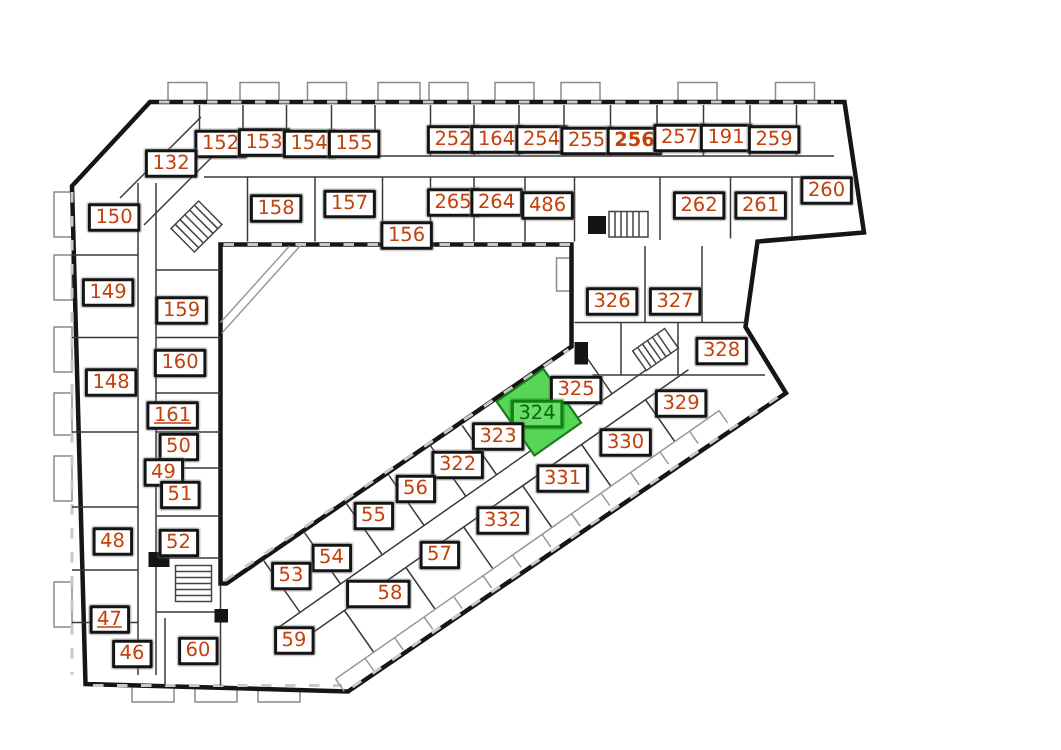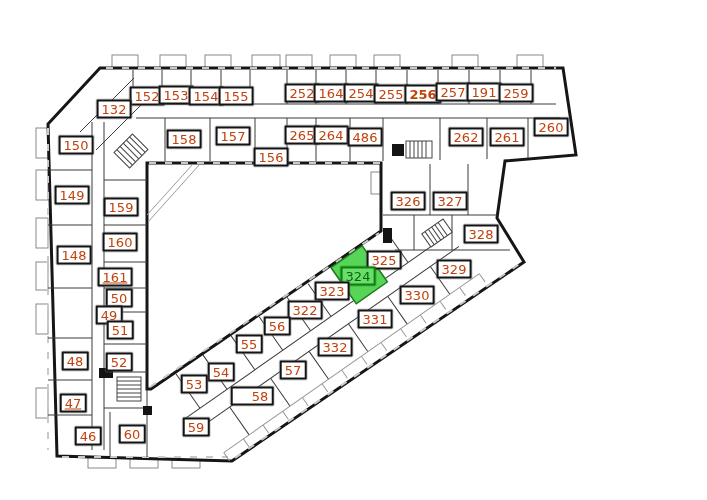--- a/index.html
+++ b/index.html
@@ -154,21 +154,21 @@
       <div class="room-label" style="left: 72px; top: 195px;">149</div>
       <div class="room-label" style="left: 121px; top: 207px;">159</div>
       <div class="room-label" style="left: 120px; top: 242px;">160</div>
       <div class="room-label" style="left: 74px; top: 255px;">148</div>
       <div class="room-label" style="left: 115px; top: 277px; text-decoration: underline;">161</div>
       <div class="room-label" style="left: 119px; top: 298px;">50</div>
       <div class="room-label" style="left: 73px; top: 315px; margin-left: 36px;">49</div>
       <div class="room-label" style="left: 120px; top: 330px;">51</div>
       <div class="room-label" style="left: 75px; top: 361px;">48</div>
       <div class="room-label" style="left: 119px; top: 362px;">52</div>
-      <div class="room-label" style="left: 73px; top: 403px; text-decoration: underline;">47</div>
+      <div class="room-label" style="left: 73px; top: 413px; text-decoration: underline;">47</div>
       <div class="room-label" style="left: 88px; top: 436px;">46</div>
       <div class="room-label" style="left: 132px; top: 434px;">60</div>
       <div class="room-label" style="left: 408px; top: 201px;">326</div>
       <div class="room-label" style="left: 450px; top: 201px;">327</div>
       <div class="room-label" style="left: 481px; top: 234px;">328</div>
       <div class="room-label" style="left: 454px; top: 269px;">329</div>
       <div class="room-label" style="left: 384px; top: 260px;">325</div>
       <div class="room-label selected" style="left: 358px; top: 276px;">324</div>
       <div class="room-label" style="left: 332px; top: 291px;">323</div>
       <div class="room-label" style="left: 417px; top: 295px;">330</div>

